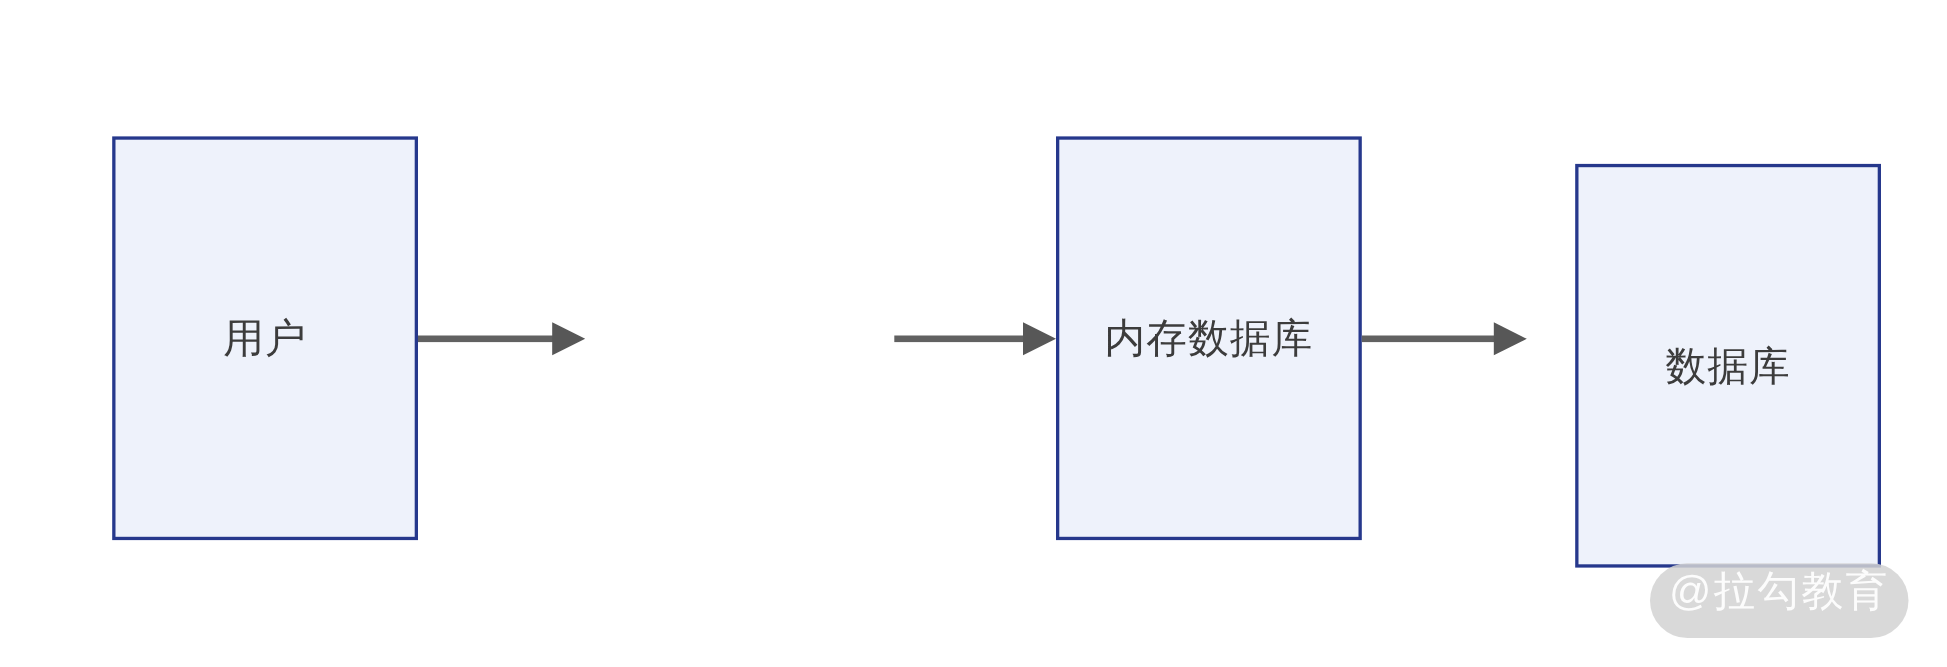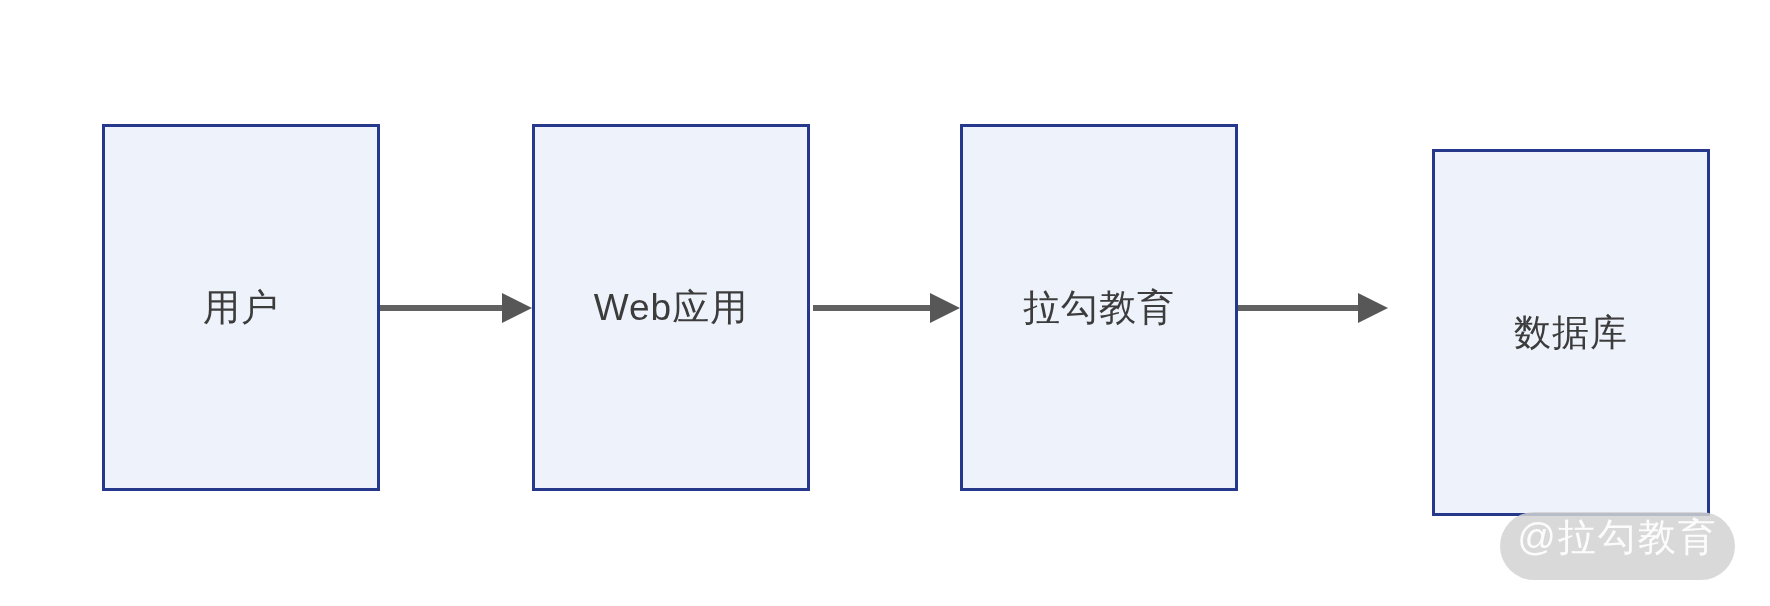--- a/index.html
+++ b/index.html
@@ -91,31 +91,28 @@
 
   <div class="node node-1">
     <span class="node-label">用户</span>
   </div>
 
   <div class="arrow arrow-1">
     <div class="shaft"></div>
     <div class="head"></div>
   </div>
 
-  <div class="node node-2">
-    <span class="node-label">Web应用</span>
-  </div>
 
   <div class="arrow arrow-2">
     <div class="shaft"></div>
     <div class="head"></div>
   </div>
 
   <div class="node node-3">
-    <span class="node-label">拉勾教育</span>
+    <span class="node-label">内存数据库</span>
   </div>
 
   <div class="arrow arrow-3">
     <div class="shaft"></div>
     <div class="head"></div>
   </div>
 
   <div class="node node-4">
     <span class="node-label">数据库</span>
   </div>

